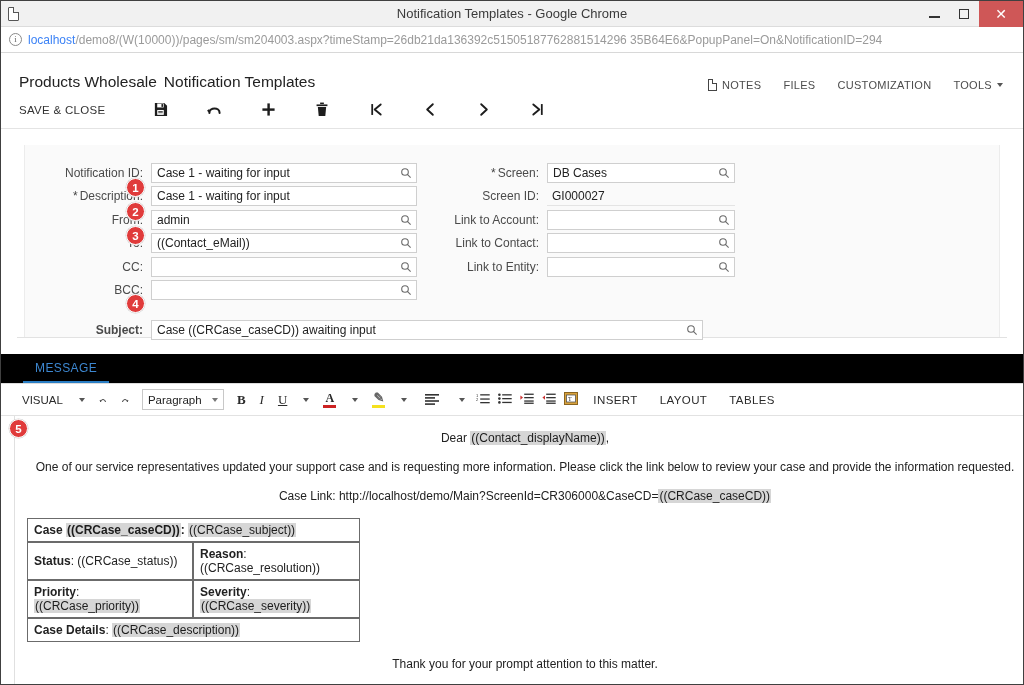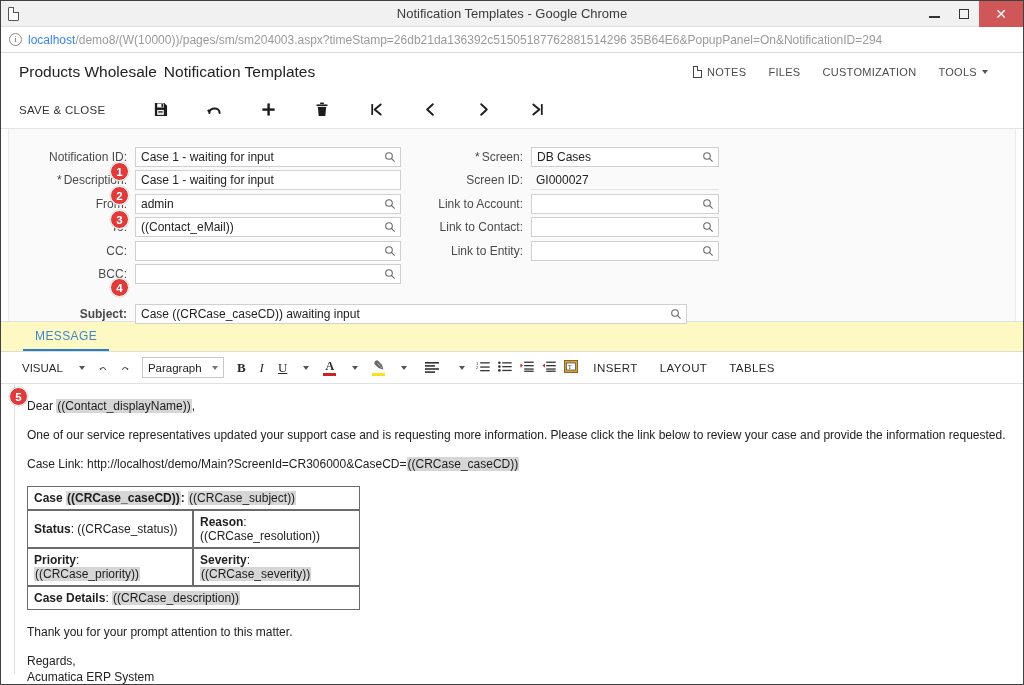--- a/index.html
+++ b/index.html
@@ -109,22 +109,22 @@
     position: relative;
     height: 631px;
     background: #ffffff;
     overflow: hidden;
   }
 
   
   #app-header {
     height: 38px;
     display: flex;
-    align-items: center;
-    padding: 0 25px 0 18px;
+    align-items: flex-end;
+    padding: 0 10px 0 18px;
     background: #fff;
   }
   #app-title {
     font-size: 15.5px;
     color: #222;
     display: flex;
     gap: 7px;
   }
   #app-title .org { color: #222; }
   #app-title .scr { color: #222; }
@@ -184,21 +184,21 @@
     width: 38px; height: 30px;
     display: flex; align-items: center; justify-content: center;
     font-size: 15px;
     color: #1d1d1d;
   }
   .tb-btn svg { display: block; }
 
   
   #form-panel {
     position: relative;
-    margin: 0;
+    margin: 16px;
     padding: 16px 12px 10px 0;
     background: #fafafa;
     border-bottom: 1px solid #e2e2e2;
     height: 193px;
   }
   #form-inner {
     position: relative;
     display: flex;
     padding-left: 22px;
   }
@@ -278,21 +278,21 @@
     font-family: "Liberation Sans", sans-serif;
   }
 
   
   #tabstrip {
     height: 30px;
     padding-left: 22px;
     display: flex;
     align-items: flex-end;
     border-bottom: 1px solid #dcdcdc;
-    background: #fef9c3;
+    background: #000000;
   }
   .tab {
     font-size: 12px;
     letter-spacing: 0.4px;
     color: #3d87d0;
     padding: 0 12px 6px 12px;
     border-bottom: 2.5px solid #2a7ec4;
   }
 
   
@@ -341,21 +341,21 @@
   #message-body {
     position: relative;
     padding: 14px 0 0 22px;
     background: #fff;
     height: 290px;
     font-size: 12px;
     color: #222;
     border-left: 0;
   }
   #msg-inner { padding-left: 4px; }
-  .msg-p { margin: 0 0 13px 0; line-height: 1.35; }
+  .msg-p { margin: 0 0 13px 0; line-height: 1.35; text-align: center; }
   .token {
     background: #d6d6d6;
     color: #1c1c1c;
     padding: 0 1px;
   }
   .msg-table {
     border-collapse: separate;
     border-spacing: 0;
     margin: 0 0 14px 0;
     width: 333px;

